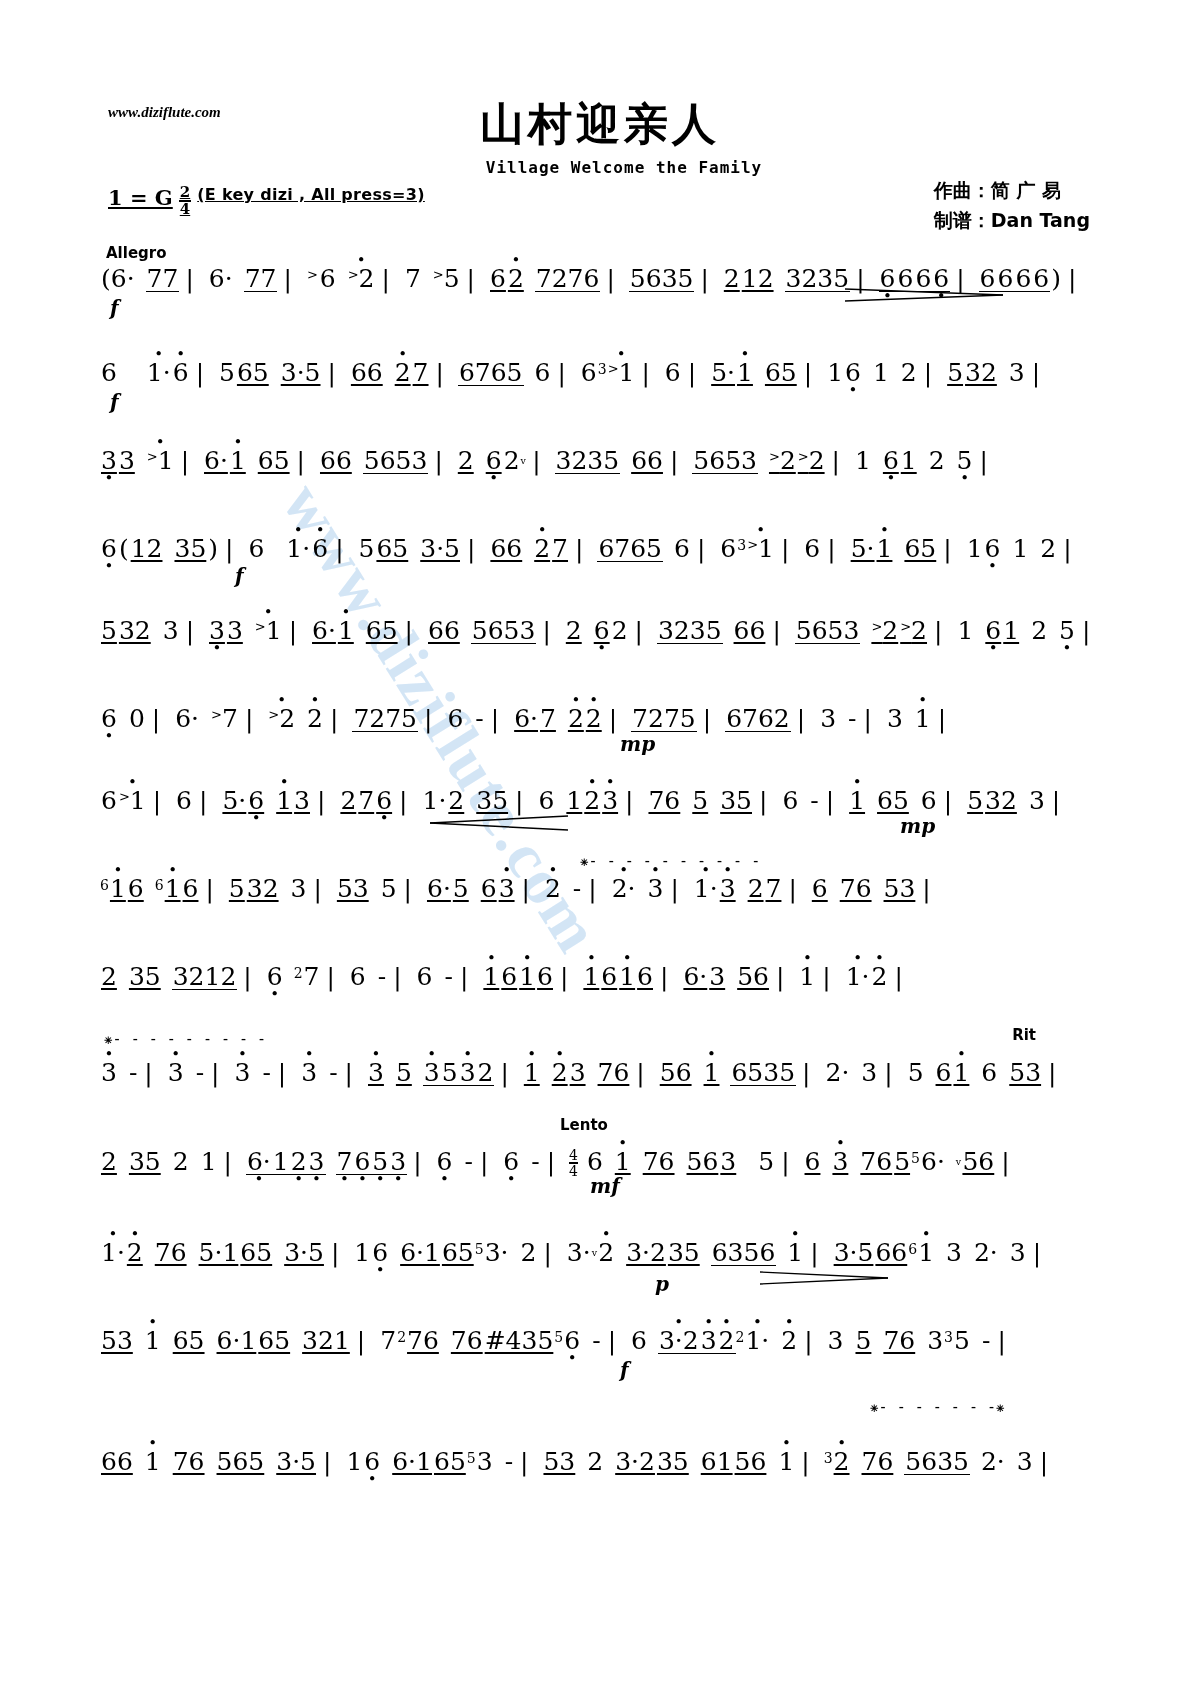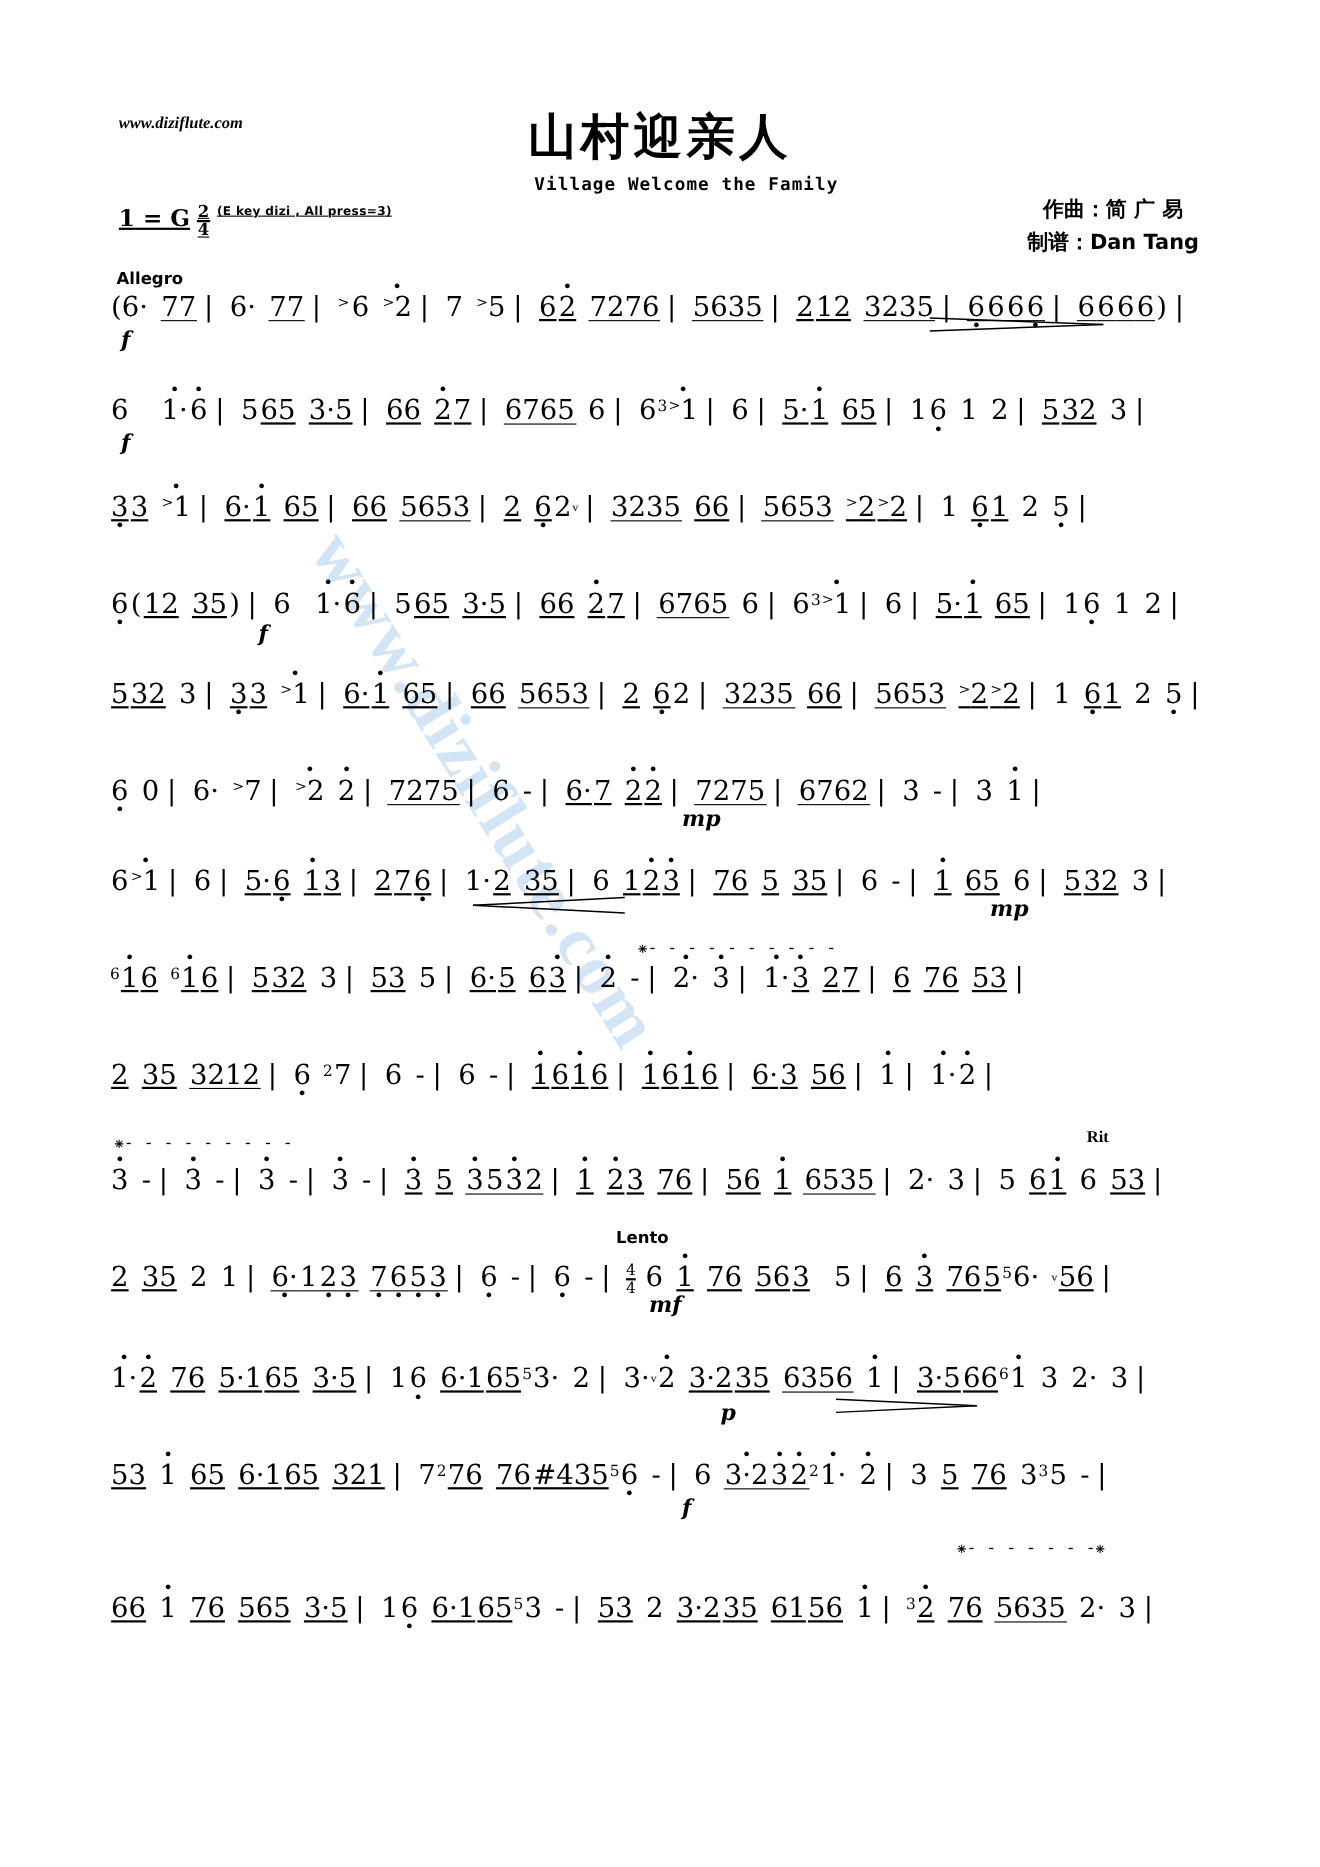--- a/index.html
+++ b/index.html
@@ -47,41 +47,41 @@
   .title-en {
     position:absolute; left:0; right:0; top:158px;
     text-align:center;
     font-family:"DejaVu Sans Mono", monospace;
     font-size:16px; font-weight:bold;
     letter-spacing:1px;
     margin-left:48px;
   }
   .credits {
     position:absolute; right:110px; top:175px;
-    text-align:center;
+    text-align:left;
     font-family:"DejaVu Sans", sans-serif;
     font-size:19px; font-weight:bold;
     line-height:1.6;
   }
   .keysig {
     position:absolute; left:108px; top:185px;
     font-family:"DejaVu Serif", serif;
     font-size:21px; font-weight:bold;
     display:flex; align-items:flex-start; gap:2px;text-decoration:underline;
   }
   .keysig .frac {
     display:inline-block; text-align:center;
     font-size:15px; line-height:1.0; font-weight:bold;
     padding:0 4px;
   }
   .keysig .frac .num { display:block; border-bottom:2px solid #000; padding:0 1px; }
   .keysig .frac .den { display:block; padding:0 1px; }
   .keysig .paren {
     font-family:"DejaVu Sans", sans-serif;
-    font-size:11px; font-weight:600; letter-spacing:.3px;
+    font-size:16px; font-weight:600; letter-spacing:.3px;
   }
 
   
   .row {
     position:absolute;
     left:100px; width:1010px;
     height:72px;
     font-family:"DejaVu Serif", serif;
   }
   .notes {
@@ -287,21 +287,21 @@
       <span class="n">6</span><span class="sp"></span><span class="n">-</span><span class="bar">|</span>
       <span class="n dotabove u">1</span><span class="n u">6</span><span class="n dotabove u">1</span><span class="n u">6</span><span class="bar">|</span>
       <span class="n dotabove u">1</span><span class="n u">6</span><span class="n dotabove u">1</span><span class="n u">6</span><span class="bar">|</span>
       <span class="n u">6·</span><span class="n u">3</span><span class="sp"></span><span class="n u">56</span><span class="bar">|</span>
       <span class="n dotabove">1</span><span class="bar">|</span>
       <span class="n dotabove">1·</span><span class="n dotabove">2</span><span class="bar">|</span>
     </div>
   </div>
 
   <div class="row" style="top:1034px;">
-    <div class="tempo" style="right:102px; top:-8px;font-family:Liberation Serif, serif;">Rit</div>
+    <div class="tempo" style="right:74px; top:-8px;">Rit</div>
     <div class="dashline" style="left:4px; top:-6px;">⁕- - - - - - - - -</div>
     <div class="notes" style="top:26px;">
       <span class="n dotabove">3</span><span class="sp"></span><span class="n">-</span><span class="bar">|</span>
       <span class="n dotabove">3</span><span class="sp"></span><span class="n">-</span><span class="bar">|</span>
       <span class="n dotabove">3</span><span class="sp"></span><span class="n">-</span><span class="bar">|</span>
       <span class="n dotabove">3</span><span class="sp"></span><span class="n">-</span><span class="bar">|</span>
       <span class="n dotabove u">3</span><span class="sp"></span><span class="n u">5</span><span class="sp"></span><span class="n uu dotabove">3</span><span class="n uu">5</span><span class="n uu dotabove">3</span><span class="n uu">2</span><span class="bar">|</span>
       <span class="n dotabove u">1</span><span class="sp"></span><span class="n dotabove u">2</span><span class="n u">3</span><span class="sp"></span><span class="n u">76</span><span class="bar">|</span>
       <span class="n u">56</span><span class="sp"></span><span class="n dotabove u">1</span><span class="sp"></span><span class="n uu">6535</span><span class="bar">|</span>
       <span class="n">2·</span><span class="sp"></span><span class="n">3</span><span class="bar">|</span>

